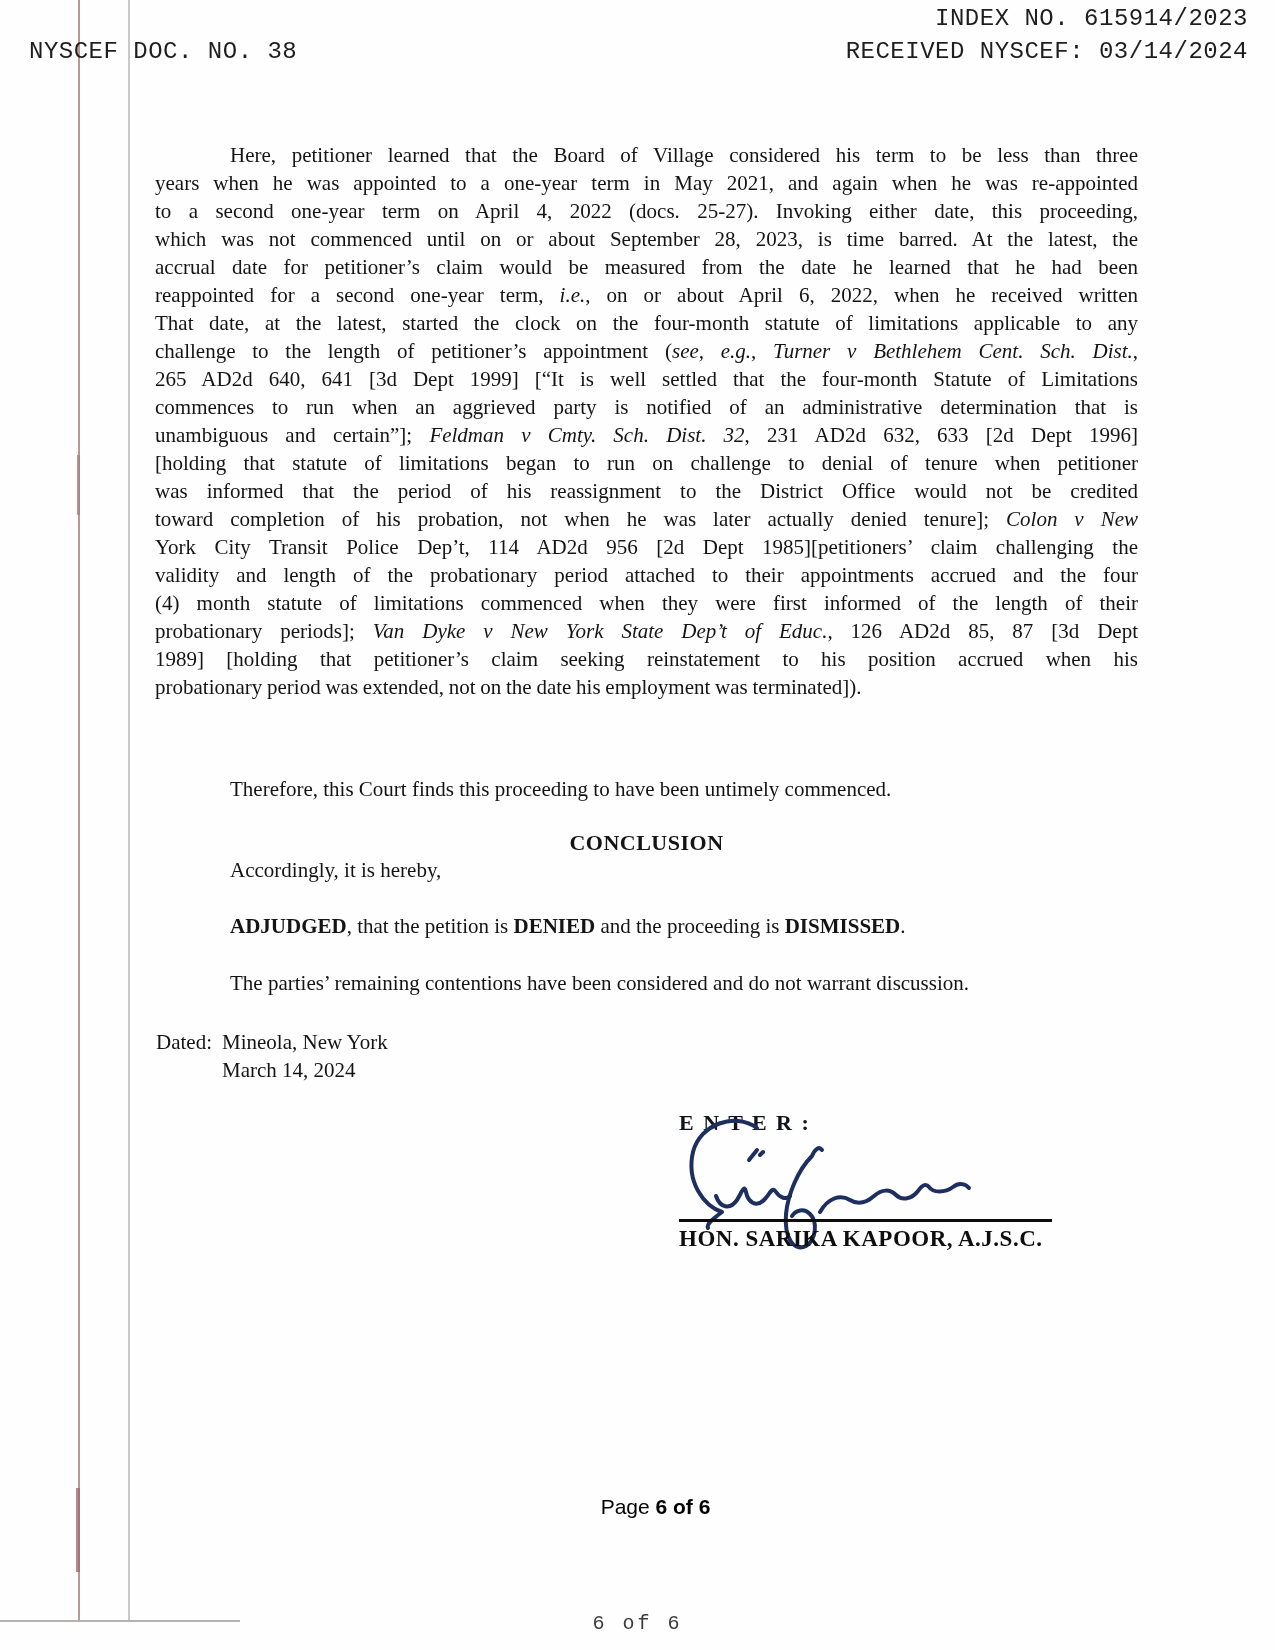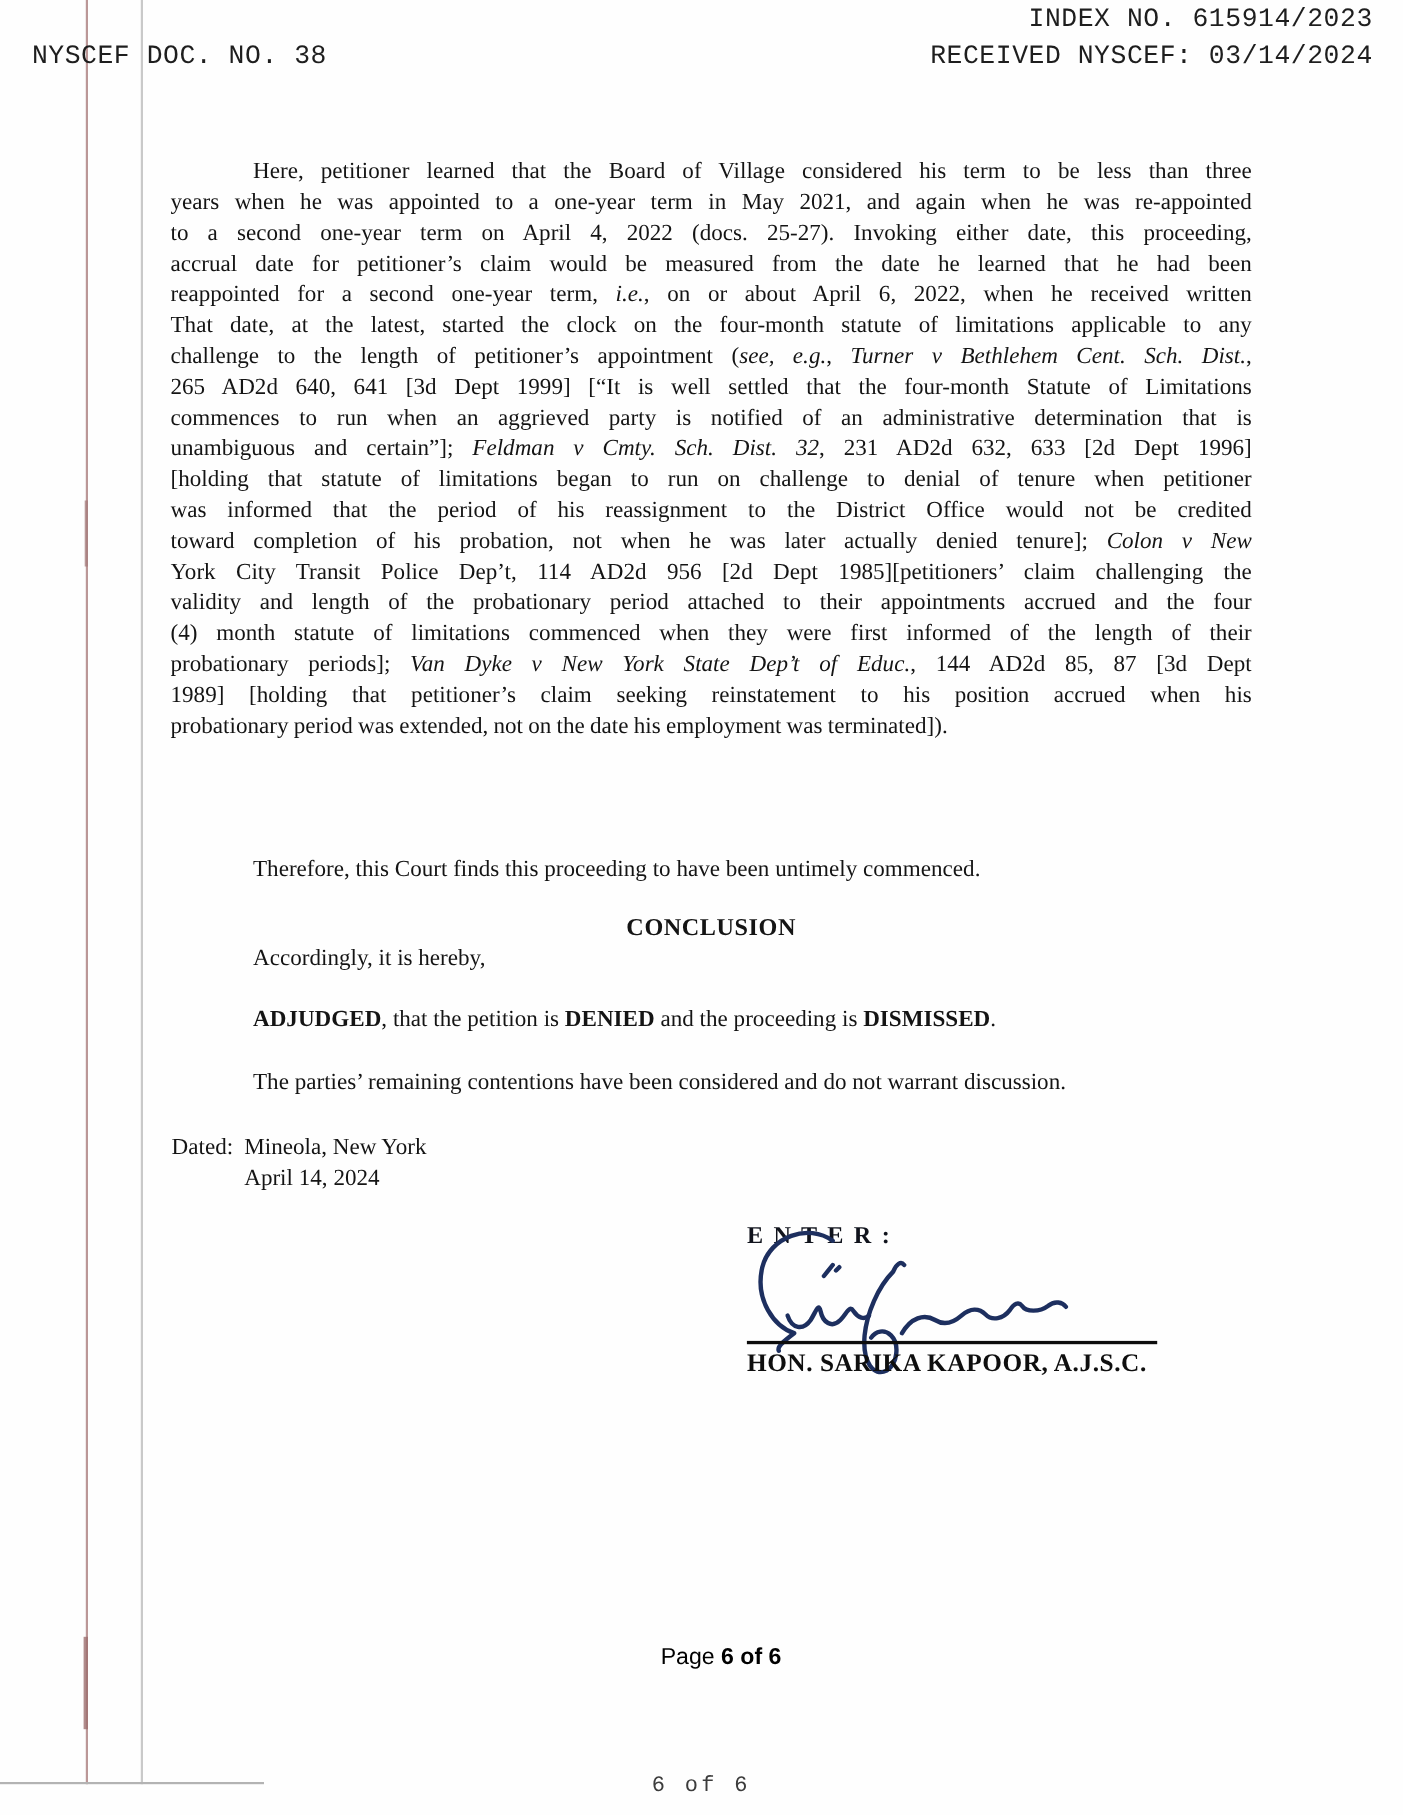--- a/index.html
+++ b/index.html
@@ -54,51 +54,52 @@
 <div class="hrule-bottom"></div>
 
 <div class="abs mono hdr-right" style="right:27px; top:5px;">INDEX NO. 615914/2023</div>
 <div class="abs mono" style="left:29px; top:38px;">NYSCEF DOC. NO. 38</div>
 <div class="abs mono hdr-right" style="right:27px; top:38px;">RECEIVED NYSCEF: 03/14/2024</div>
 
 <div class="abs para">
     <div class="pline" style="text-indent: 75px;"><span>Here, petitioner learned that the Board of Village considered his term to be less than three</span></div>
     <div class="pline"><span>years when he was appointed to a one-year term in May 2021, and again when he was re-appointed</span></div>
     <div class="pline"><span>to a second one-year term on April 4, 2022 (docs. 25-27). Invoking either date, this proceeding,</span></div>
+    <div class="pline"><span>which was not commenced until on or about September 28, 2023, is time barred. At the latest, the</span></div>
     <div class="pline"><span>accrual date for petitioner’s claim would be measured from the date he learned that he had been</span></div>
     <div class="pline"><span>reappointed for a second one-year term, </span><span style="font-style: italic;">i.e.</span><span>, on or about April 6, 2022, when he received written</span></div>
     <div class="pline"><span>That date, at the latest, started the clock on the four-month statute of limitations applicable to any</span></div>
     <div class="pline"><span>challenge to the length of petitioner’s appointment (</span><span style="font-style: italic;">see, e.g.</span><span>, </span><span style="font-style: italic;">Turner v Bethlehem Cent. Sch. Dist.</span><span>,</span></div>
     <div class="pline"><span>265 AD2d 640, 641 [3d Dept 1999] [“It is well settled that the four-month Statute of Limitations</span></div>
     <div class="pline"><span>commences to run when an aggrieved party is notified of an administrative determination that is</span></div>
     <div class="pline"><span>unambiguous and certain”]; </span><span style="font-style: italic;">Feldman v Cmty. Sch. Dist. 32</span><span>, 231 AD2d 632, 633 [2d Dept 1996]</span></div>
     <div class="pline"><span>[holding that statute of limitations began to run on challenge to denial of tenure when petitioner</span></div>
     <div class="pline"><span>was informed that the period of his reassignment to the District Office would not be credited</span></div>
     <div class="pline"><span>toward completion of his probation, not when he was later actually denied tenure]; </span><span style="font-style: italic;">Colon v New</span></div>
     <div class="pline"><span style="">York City Transit Police Dep’t</span><span>, 114 AD2d 956 [2d Dept 1985][petitioners’ claim challenging the</span></div>
     <div class="pline"><span>validity and length of the probationary period attached to their appointments accrued and the four</span></div>
     <div class="pline"><span>(4) month statute of limitations commenced when they were first informed of the length of their</span></div>
-    <div class="pline"><span>probationary periods]; </span><span style="font-style: italic;">Van Dyke v New York State Dep’t of Educ.</span><span>, 144 AD2d 85, 87 [3d Dept</span></div>
+    <div class="pline"><span>probationary periods]; </span><span style="font-style: italic;">Van Dyke v New York State Dep’t of Educ.</span><span>, 126 AD2d 85, 87 [3d Dept</span></div>
     <div class="pline"><span>1989] [holding that petitioner’s claim seeking reinstatement to his position accrued when his</span></div>
     <div class="pline last"><span>probationary period was extended, not on the date his employment was terminated]).</span></div>
   </div>
 
 <div class="abs bodyline indented" style="top:775px;">Therefore, this Court finds this proceeding to have been untimely commenced.</div>
 
 <div class="abs bodyline heading-center" style="top:829px;">CONCLUSION</div>
 
 <div class="abs bodyline indented" style="top:856px;">Accordingly, it is hereby,</div>
 
 <div class="abs bodyline indented" style="top:912px;"><span style="font-weight: bold;">ADJUDGED</span><span>, that the petition is </span><span style="font-weight: bold;">DENIED</span><span> and the proceeding is </span><span style="font-weight: bold;">DISMISSED</span><span>.</span></div>
 
 <div class="abs bodyline indented" style="top:969px;">The parties’ remaining contentions have been considered and do not warrant discussion.</div>
 
 <div class="abs dated-label">Dated:</div>
 <div class="abs dated-place">Mineola, New York</div>
-<div class="abs dated-date">April 14, 2024</div>
+<div class="abs dated-date">March 14, 2024</div>
 
 <div class="abs enter">E N T E R :</div>
 
 <svg class="abs sig-svg" width="420" height="192" viewBox="640 1068 420 192">
   <g fill="none" stroke="#1d2f5f" stroke-width="4" stroke-linecap="round" stroke-linejoin="round">
     <path d="M 757,1128 C 735,1112 700,1124 693,1152 C 686,1182 704,1206 722,1212 C 714,1218 706,1224 708,1228"></path>
     <path d="M 716,1196 C 720,1208 730,1210 737,1200 C 742,1192 744,1184 746,1192 C 748,1202 756,1208 764,1200 C 770,1194 772,1186 776,1192 C 780,1198 786,1200 790,1196"></path>
     <path d="M 749,1160 L 757,1150"></path>
     <path d="M 760,1155 L 763,1152"></path>
     <path d="M 822,1150 C 819,1146 815,1149 812,1156 C 798,1170 788,1194 786,1214 C 784,1238 794,1252 806,1246 C 816,1240 818,1222 810,1214 C 804,1208 796,1210 792,1216"></path>

